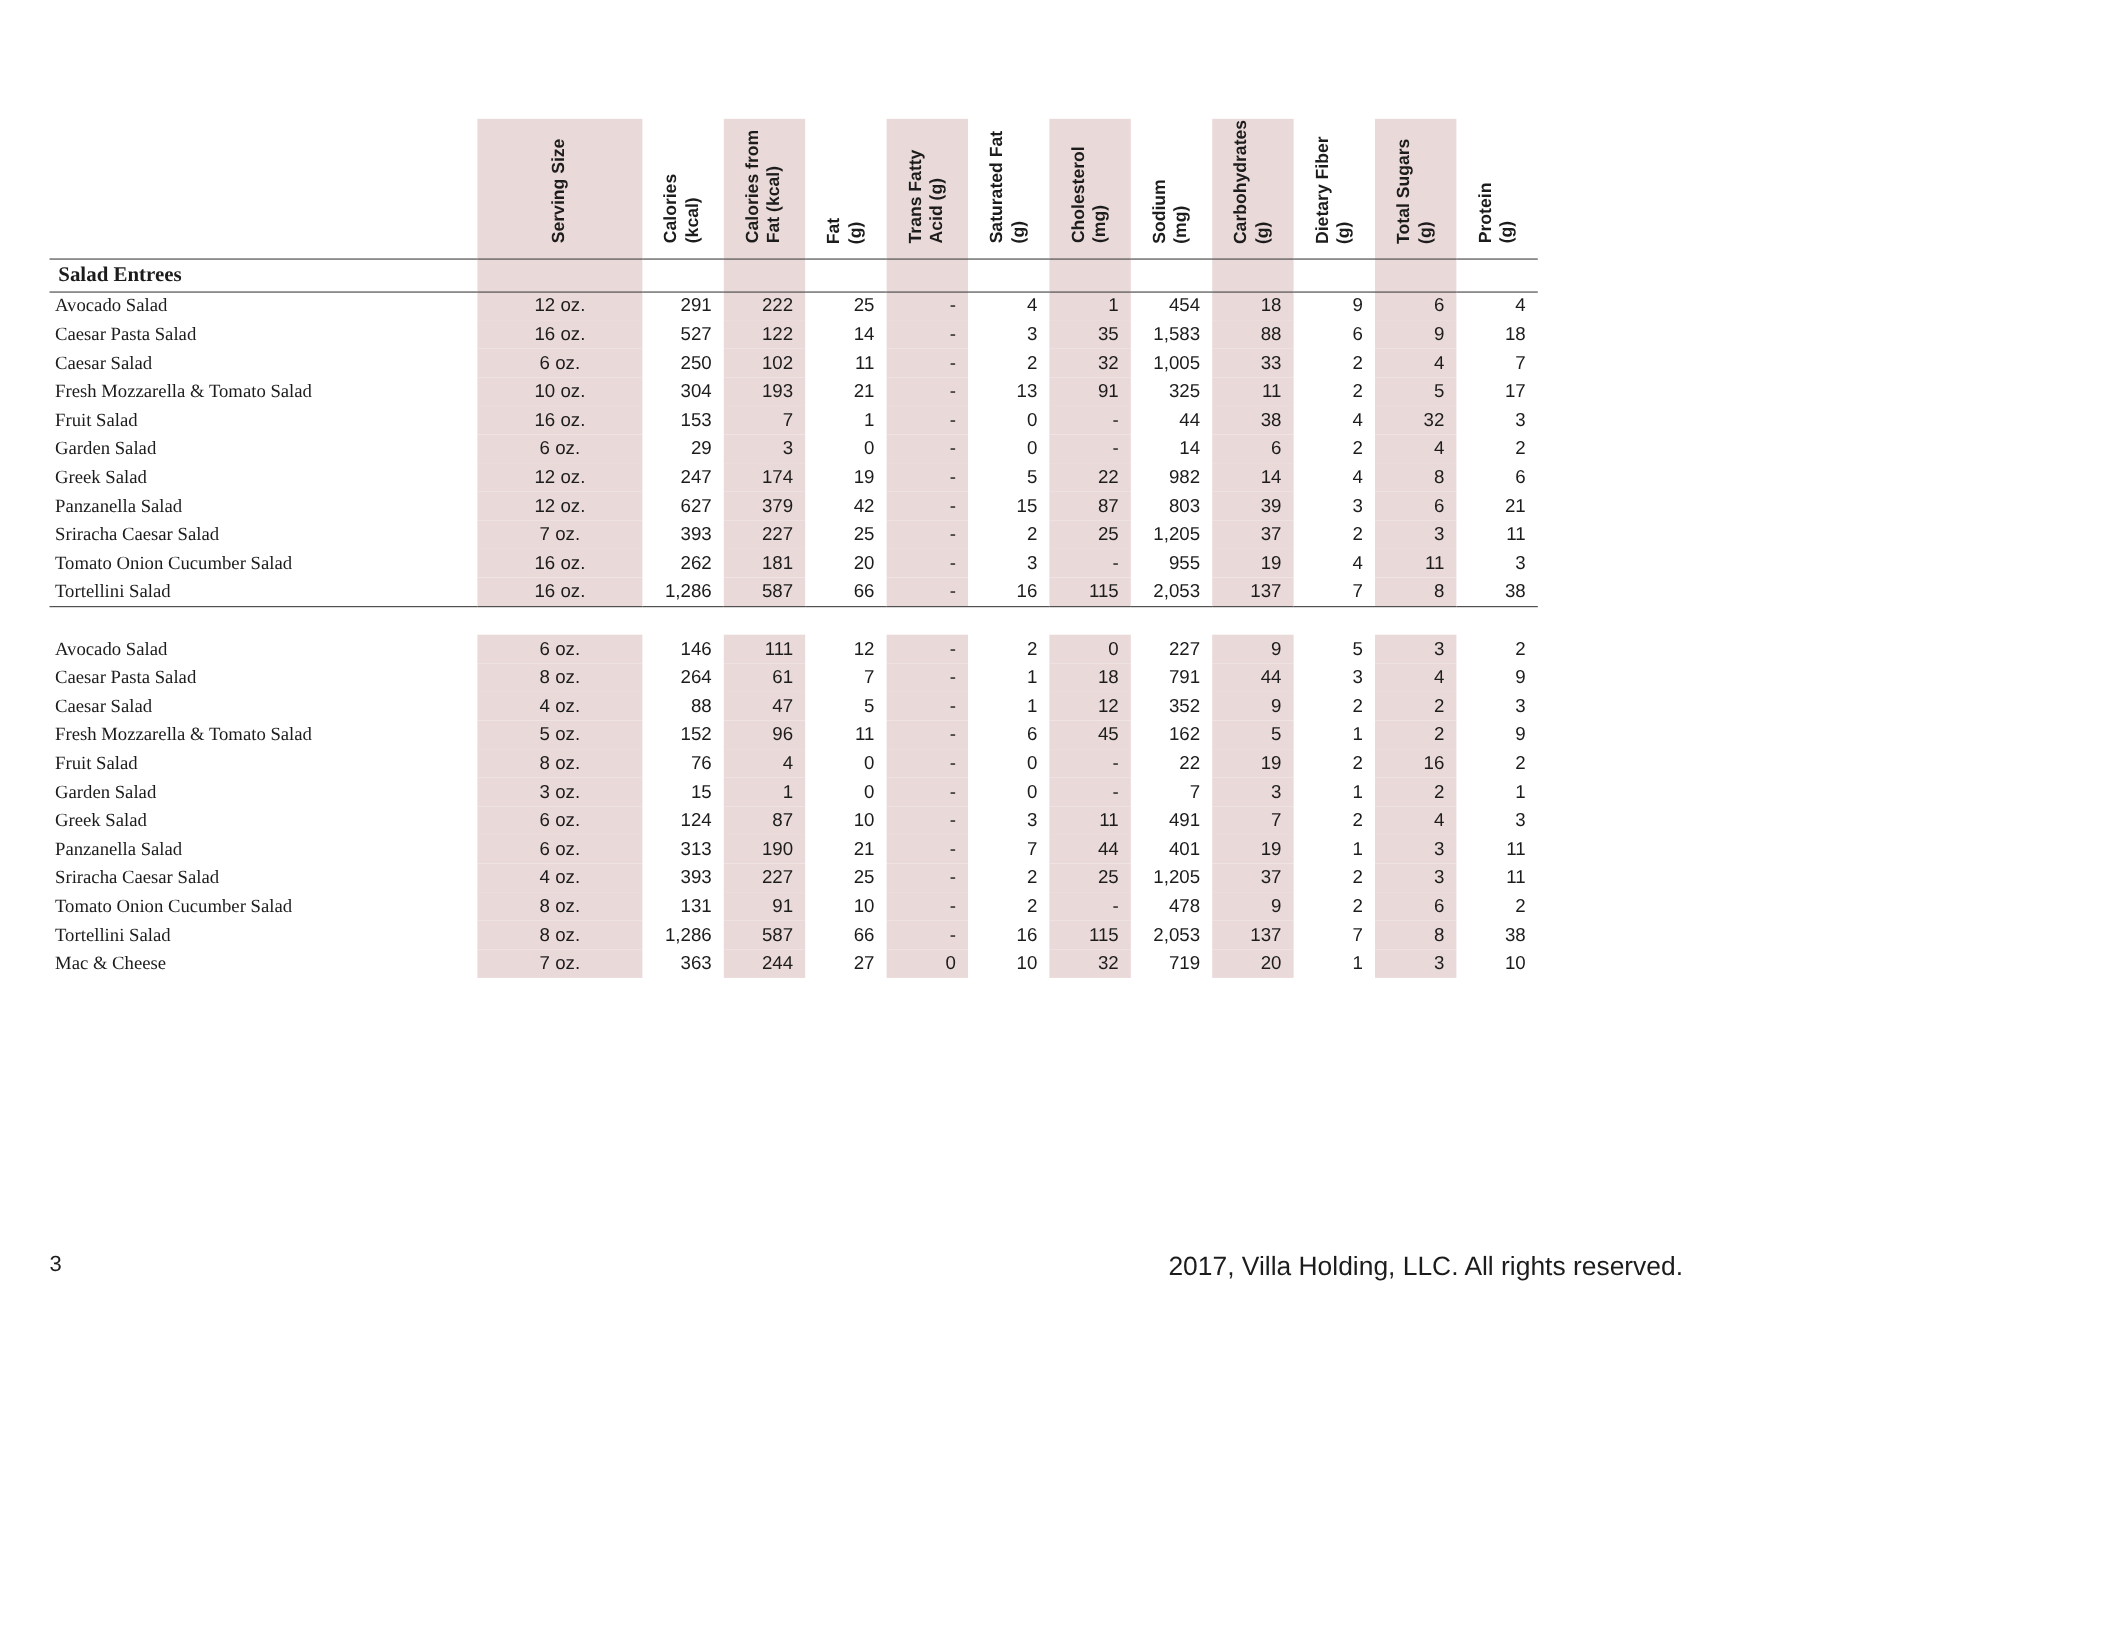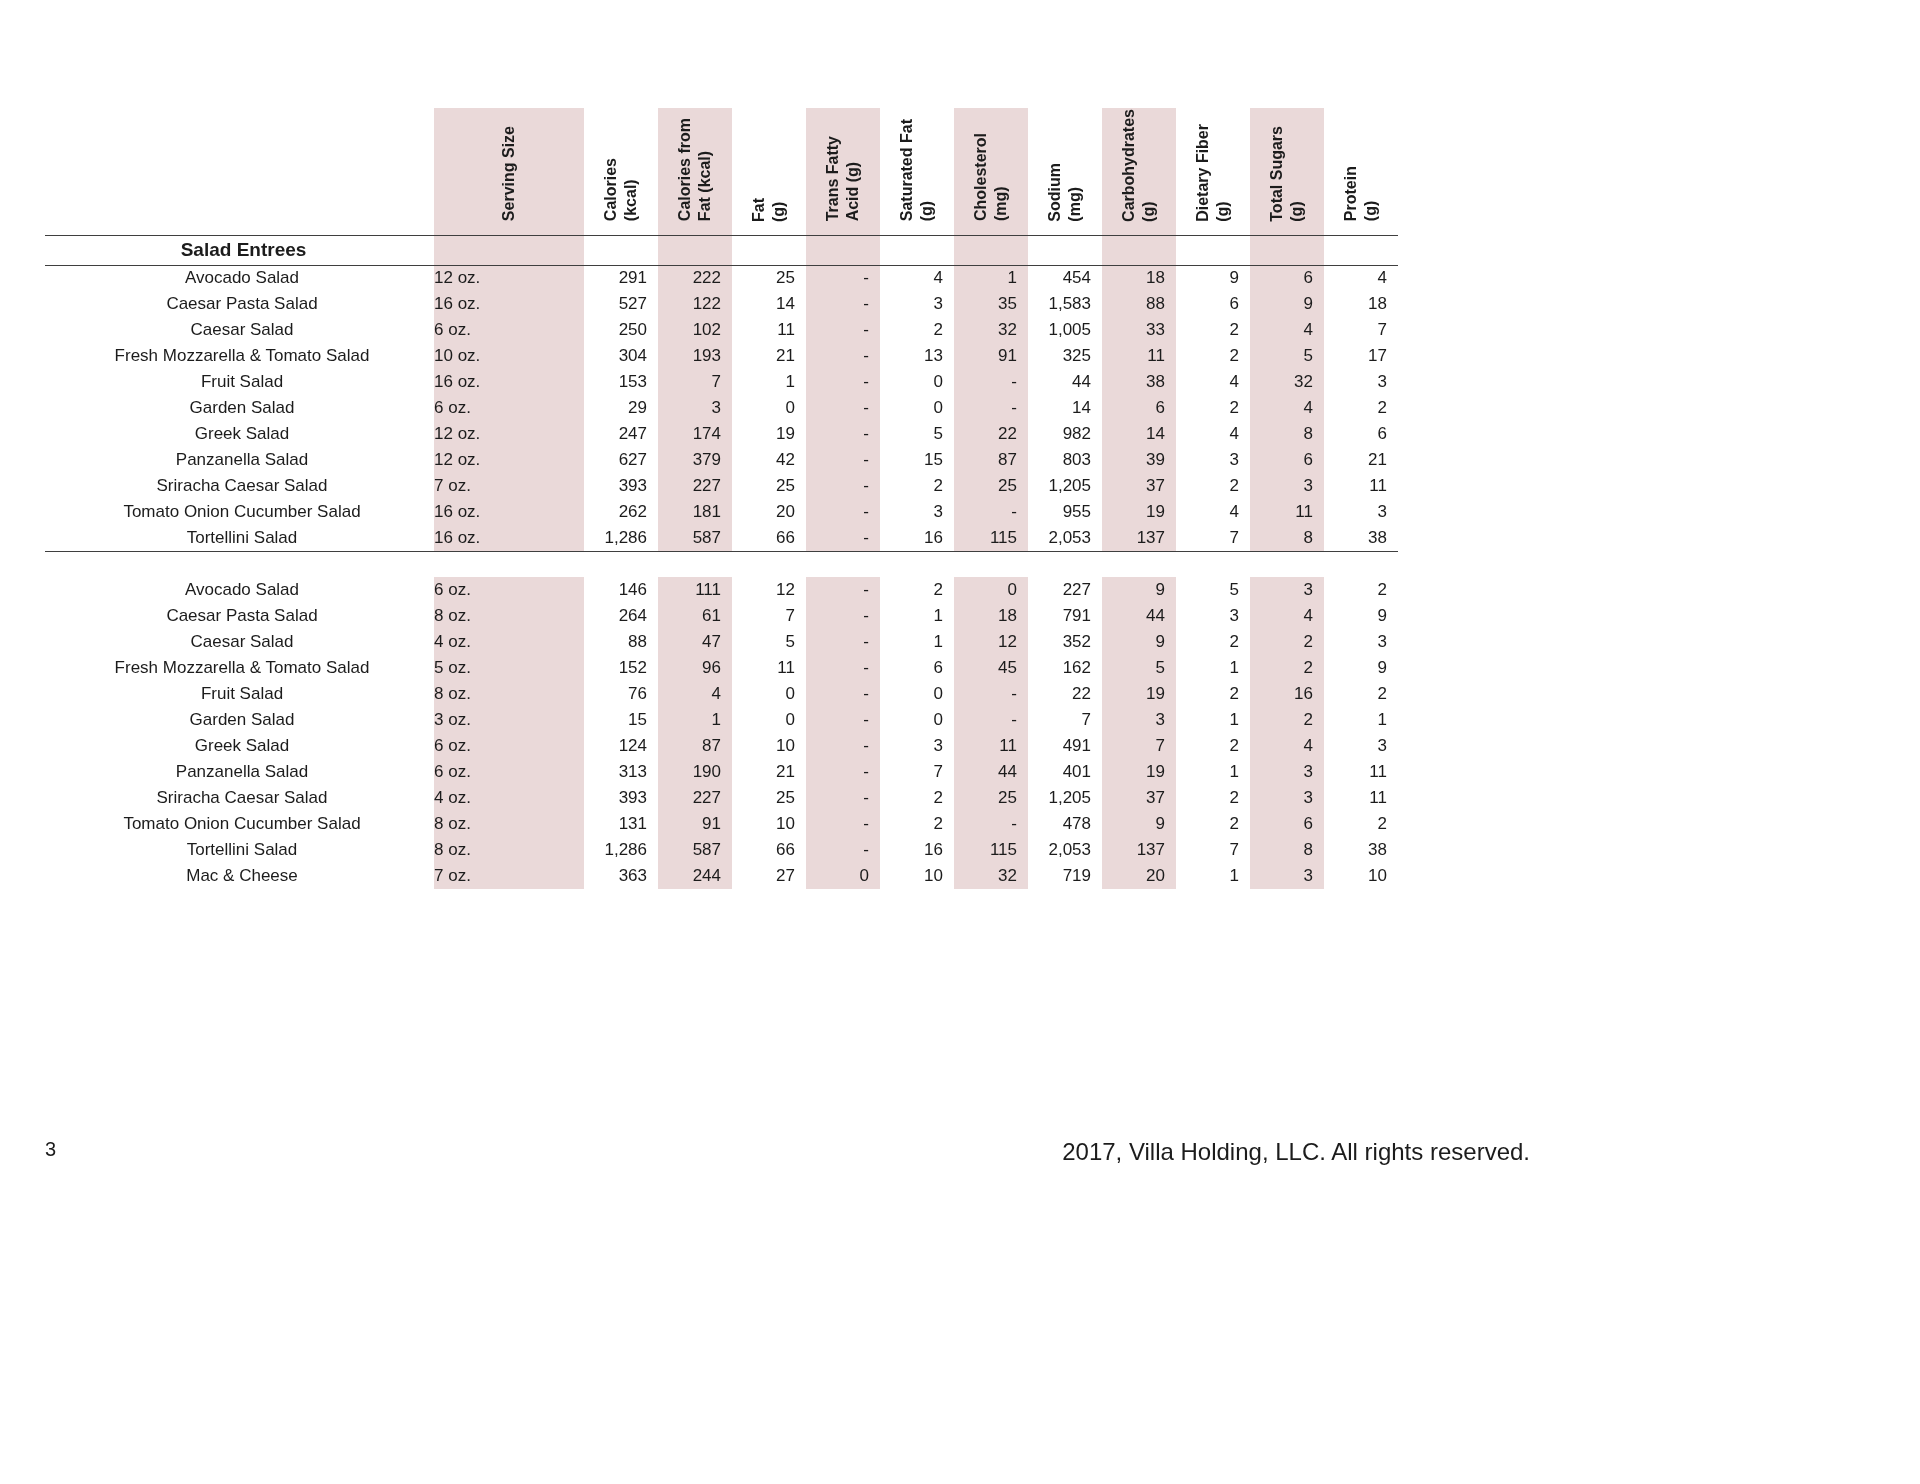--- a/index.html
+++ b/index.html
@@ -45,23 +45,23 @@
     transform: rotate(180deg);
     white-space: pre-line;
     line-height: 1.22;
     font-size: 16px;
     text-align: left;
     max-height: 125px;
   }
 
   
   td { height: 26px; padding: 0; vertical-align: middle; }
-  td.name { text-align: center; padding-left: 5px; }
+  td.name { text-align: left; padding-left: 5px; font-family: Liberation Serif, serif; }
   td.num { text-align: right; padding-right: 11px; }
-  td.serving { text-align: left; margin-top: 40px; }
+  td.serving { text-align: center; margin-top: 40px; }
   .shaded { background: var(--stripe); }
 
   
   tr.section td { height: 30px; }
   tr.section td.title {
     font-weight: bold;
     font-size: 19px;
     padding-left: 8px;
   }
   tr.section.ruled td {

